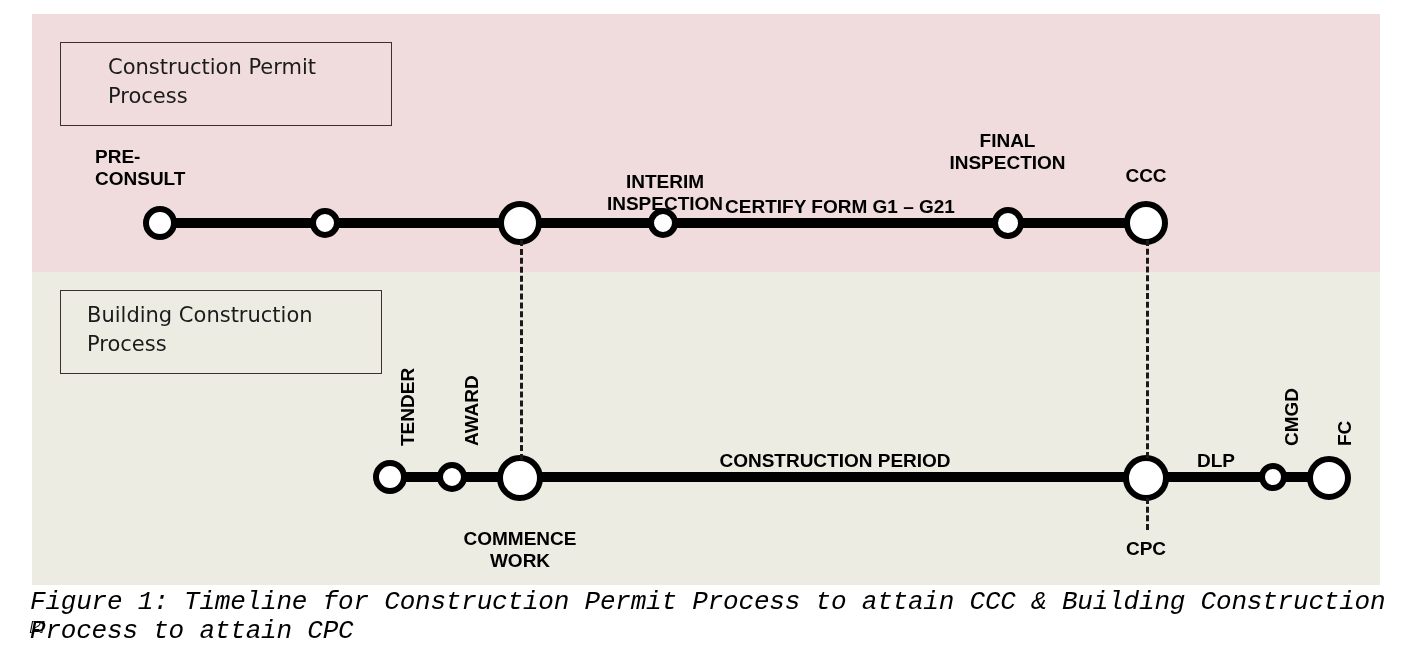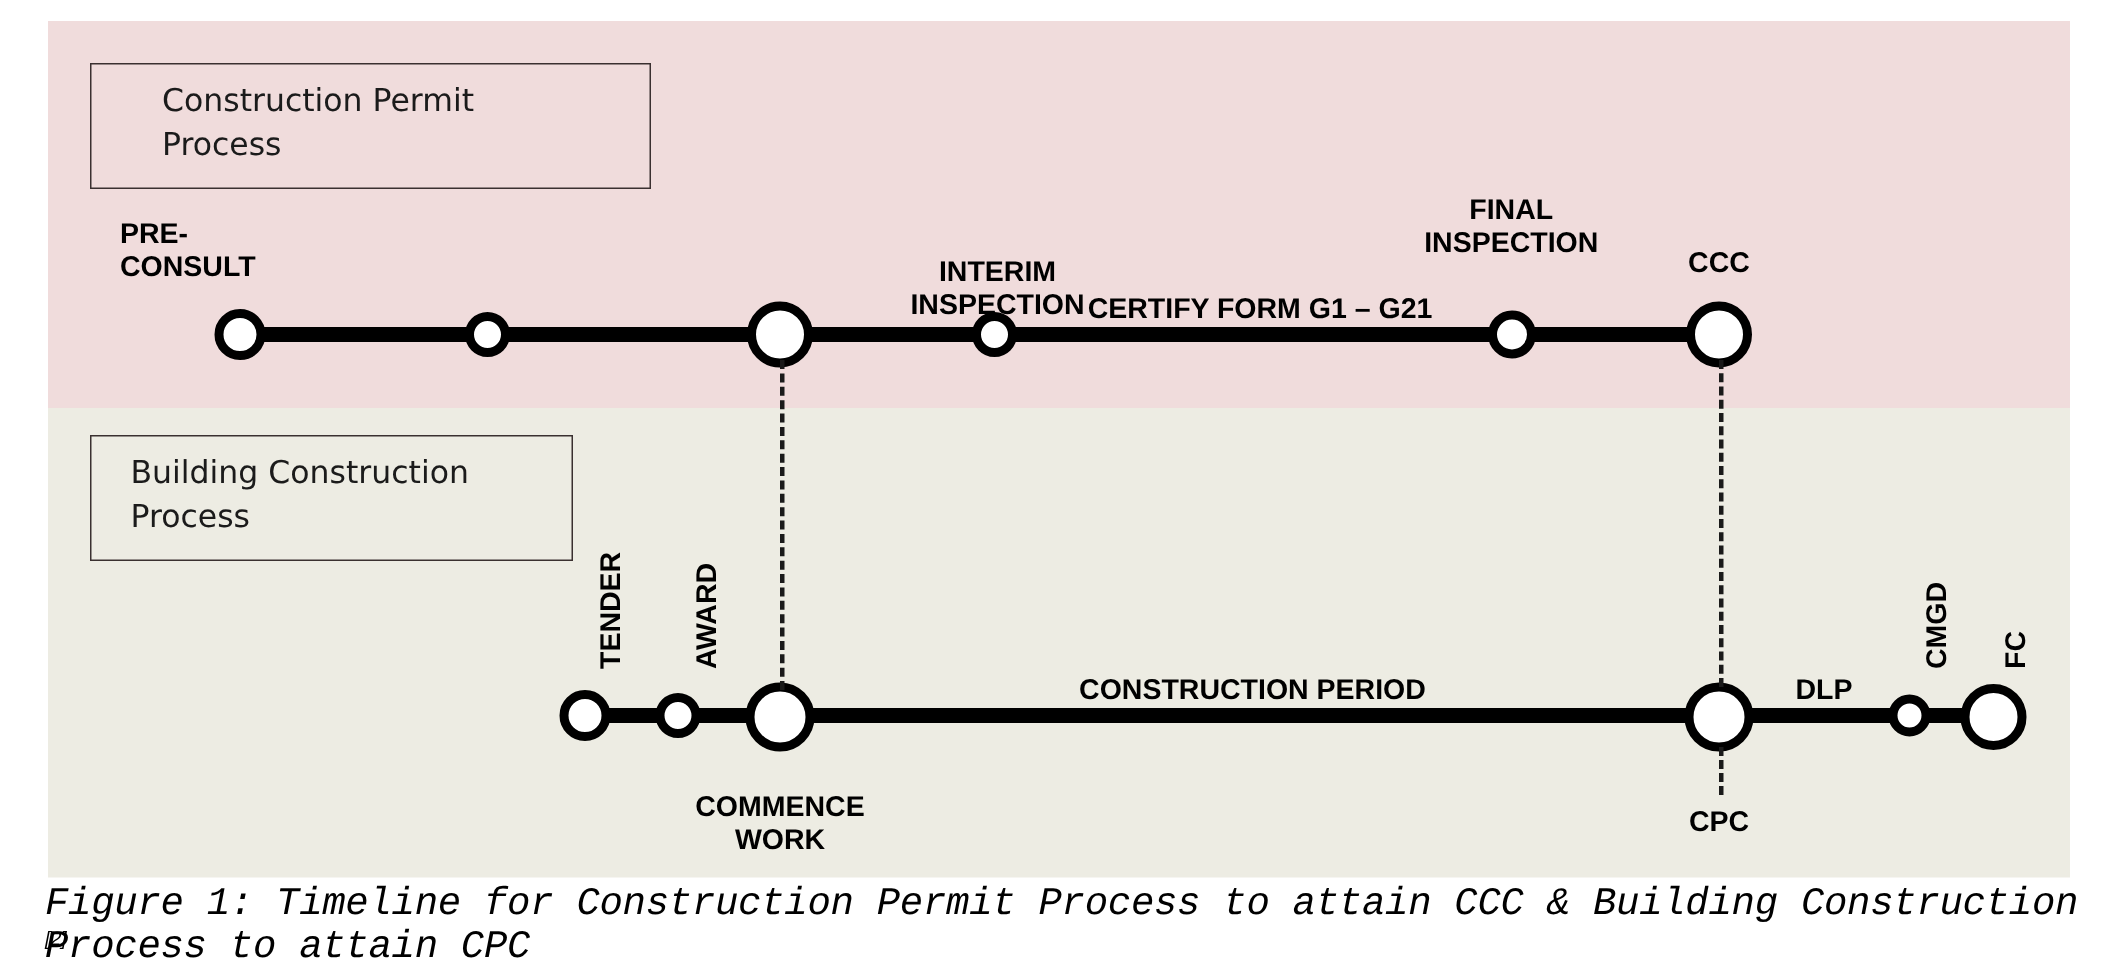--- a/index.html
+++ b/index.html
@@ -48,21 +48,21 @@
     font-size: 21px;
     line-height: 1.38;
     color: #1b1b1b;
     font-family: "DejaVu Sans", sans-serif;
     font-weight: 400;
     white-space: pre-line;
   }
   .box-permit {
     left: 60px;
     top: 42px;
-    width: 374px;
+    width: 332px;
     height: 84px;
     padding-left: 47px;
   }
   .box-construction {
     left: 60px;
     top: 290px;
     width: 322px;
     height: 84px;
   }
 
@@ -96,21 +96,21 @@
   .lbl {
     position: absolute;
     font-family: "Liberation Sans", sans-serif;
     font-weight: bold;
     color: #000000;
     white-space: pre-line;
     line-height: 1.18;
   }
   .lbl-h      { font-size: 19px; }
   .lbl-center { text-align: center; }
-  .lbl-left   { text-align: left; }
+  .lbl-left   { text-align: left; margin-left: 15px; }
 
   .lbl-vert {
     position: absolute;
     font-family: "Liberation Sans", sans-serif;
     font-weight: bold;
     font-size: 19px;
     color: #000000;
     transform-origin: 0 0;
     transform: rotate(-90deg);
     white-space: nowrap;

